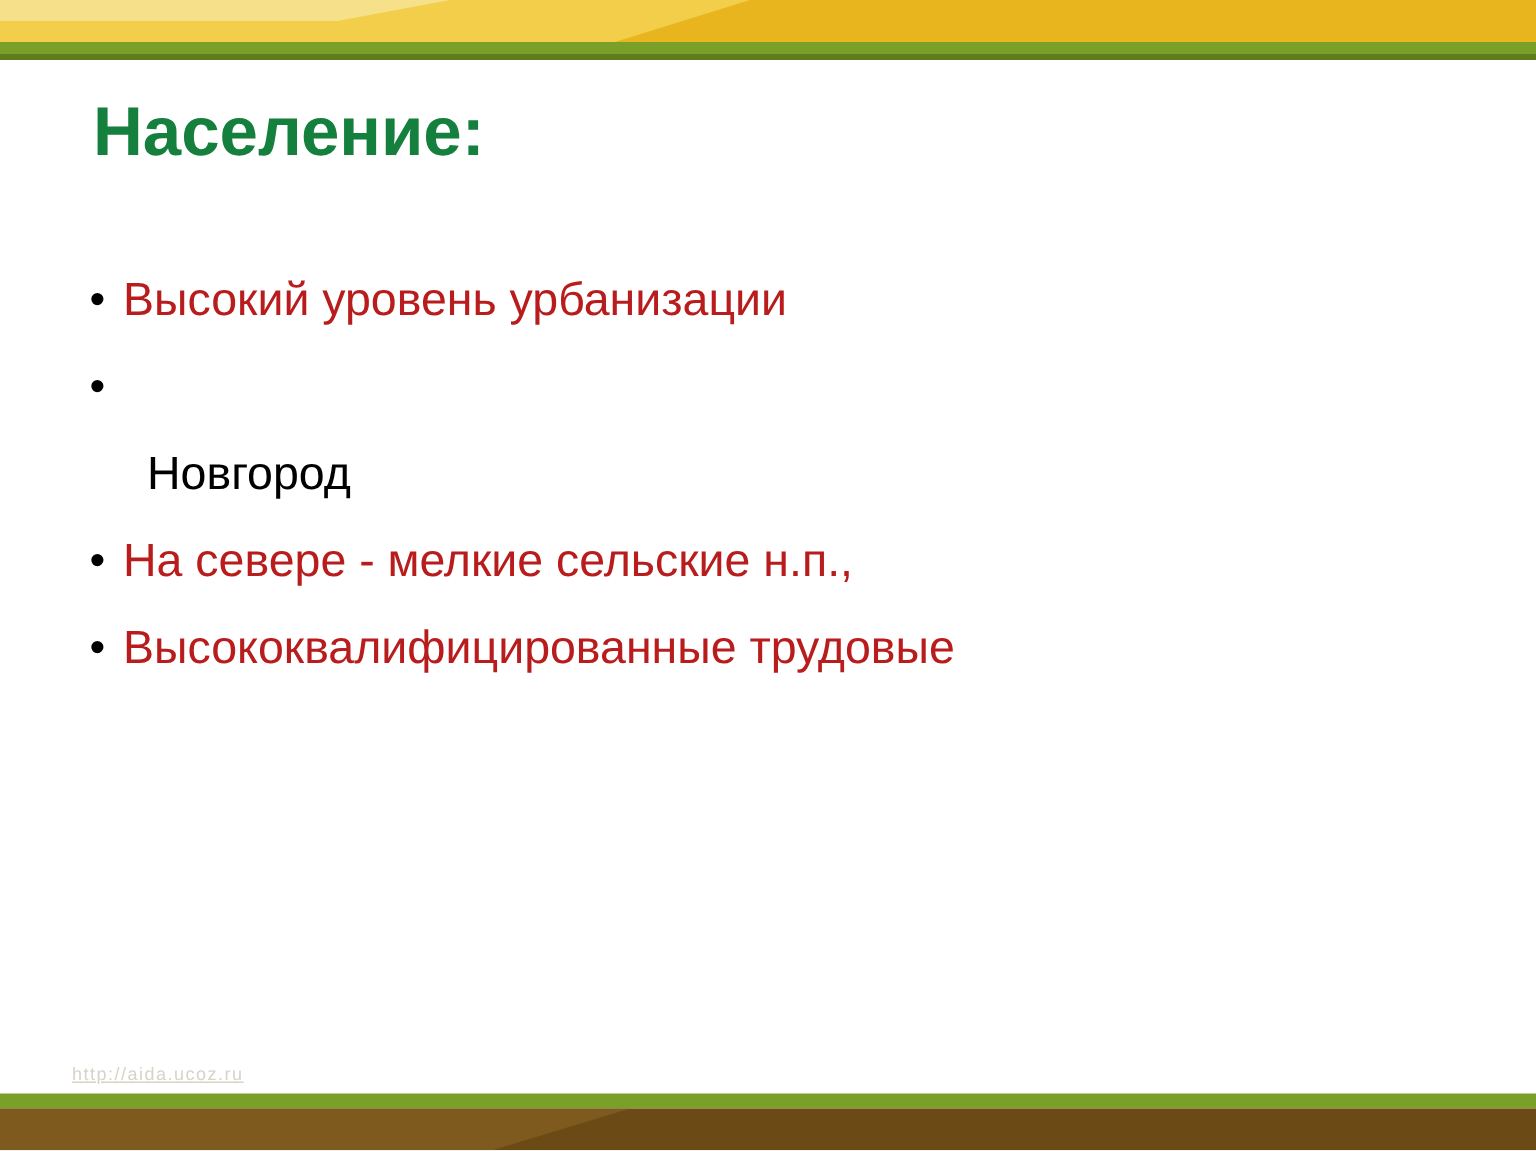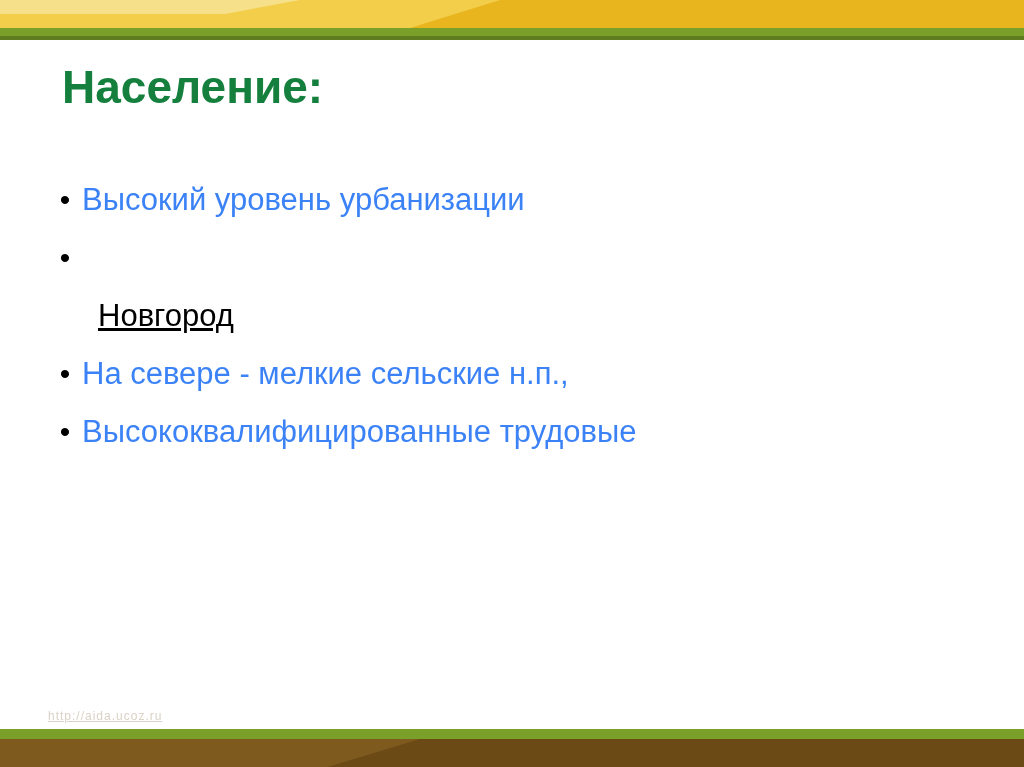--- a/index.html
+++ b/index.html
@@ -150,29 +150,28 @@
     width: 34px;
     min-width: 34px;
     font-size: 30px;
     line-height: 44px;
     color: #000000;
     text-align: center;
   }
   .bullet-text {
     font-size: 31px;
     line-height: 44px;
-    color: #3b82f6;
+    color: #b91c1c;
     font-weight: normal;
     max-width: 840px;
   }
   .cont-row {
     display: flex;
     align-items: flex-start;
     margin-bottom: 14px;
-    text-decoration: underline;
   }
   .cont-spacer {
     width: 50px;
     min-width: 50px;
   }
   .cont-text {
     font-size: 31px;
     line-height: 44px;
     color: #000000;
     max-width: 840px;

